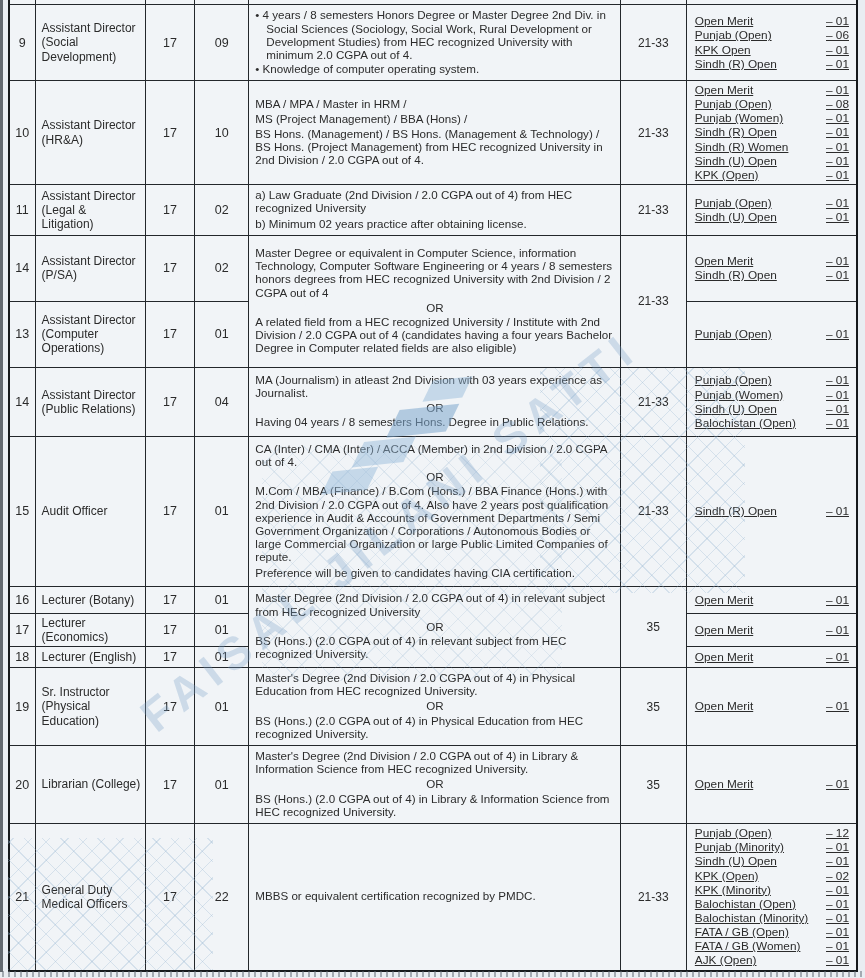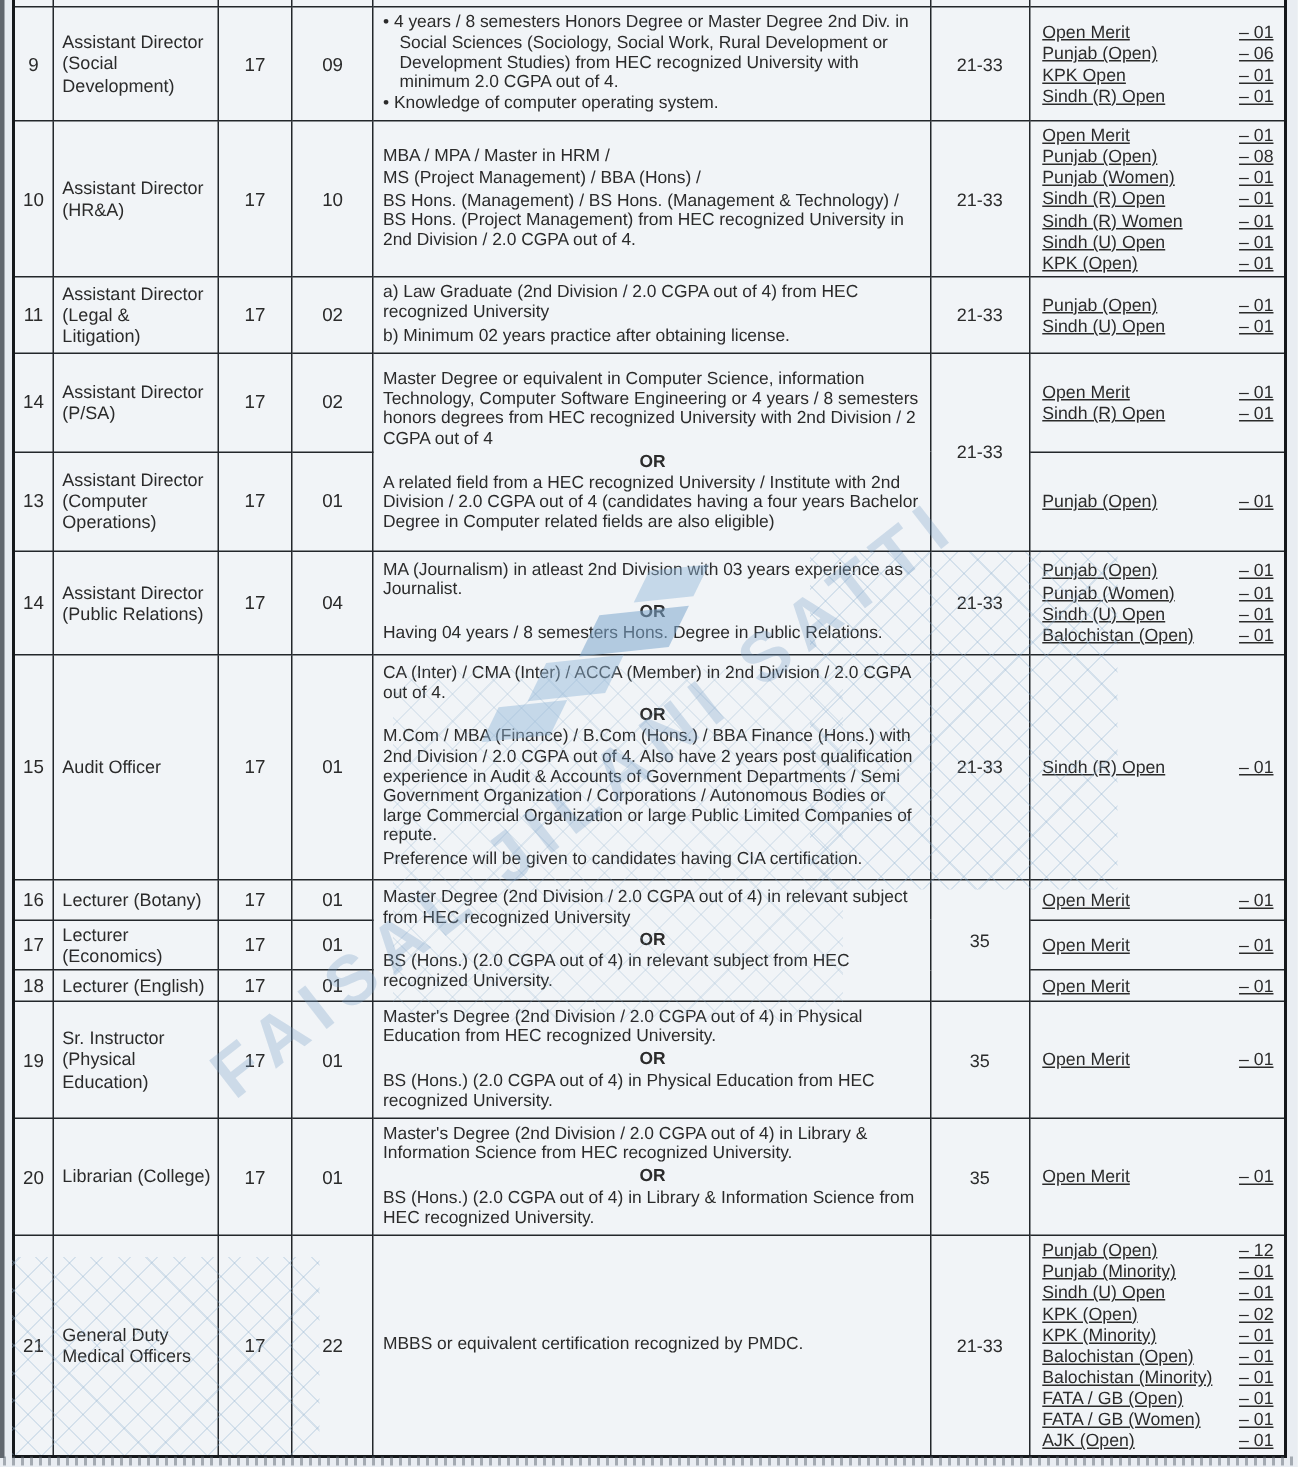--- a/index.html
+++ b/index.html
@@ -30,21 +30,21 @@
   tr.partial td{height:4px;border-top:none;padding:0;}
   .c-sno{text-align:center;font-size:12.5px;}
   .c-title{font-size:12px;line-height:1.18;padding-left:6px;margin-top:42px;}
   .c-bps,.c-posts{text-align:center;font-size:12.5px;}
   .c-qual{font-size:11.6px;line-height:1.14;padding:3px 5px 3px 6px;}
   .c-age{text-align:center;font-size:12px;}
   .c-quota{font-size:11.8px;line-height:1.2;padding:2px 7px 2px 8px;}
   .seg-p{margin:0 0 2px 0;}
   .seg-b{margin:0 0 1px 0;padding-left:11px;text-indent:-11px;}
   .seg-b::before{content:"•  ";}
-  .seg-or{text-align:center;font-weight:bold;margin:0 0 1px 0;}
+  .seg-or{text-align:center;font-weight:normal;margin:0 0 1px 0;}
   .quota-line{display:flex;justify-content:space-between;text-decoration:underline;}
   .q-region{white-space:nowrap;}
   .q-count{white-space:nowrap;padding-left:4px;text-align:right;}
 
   
   .wm{position:absolute;pointer-events:none;z-index:3;}
   .wm-text{
     left:130px;top:700px;
     transform:rotate(-38deg);transform-origin:0 0;
     font-size:46px;font-weight:bold;letter-spacing:8px;

